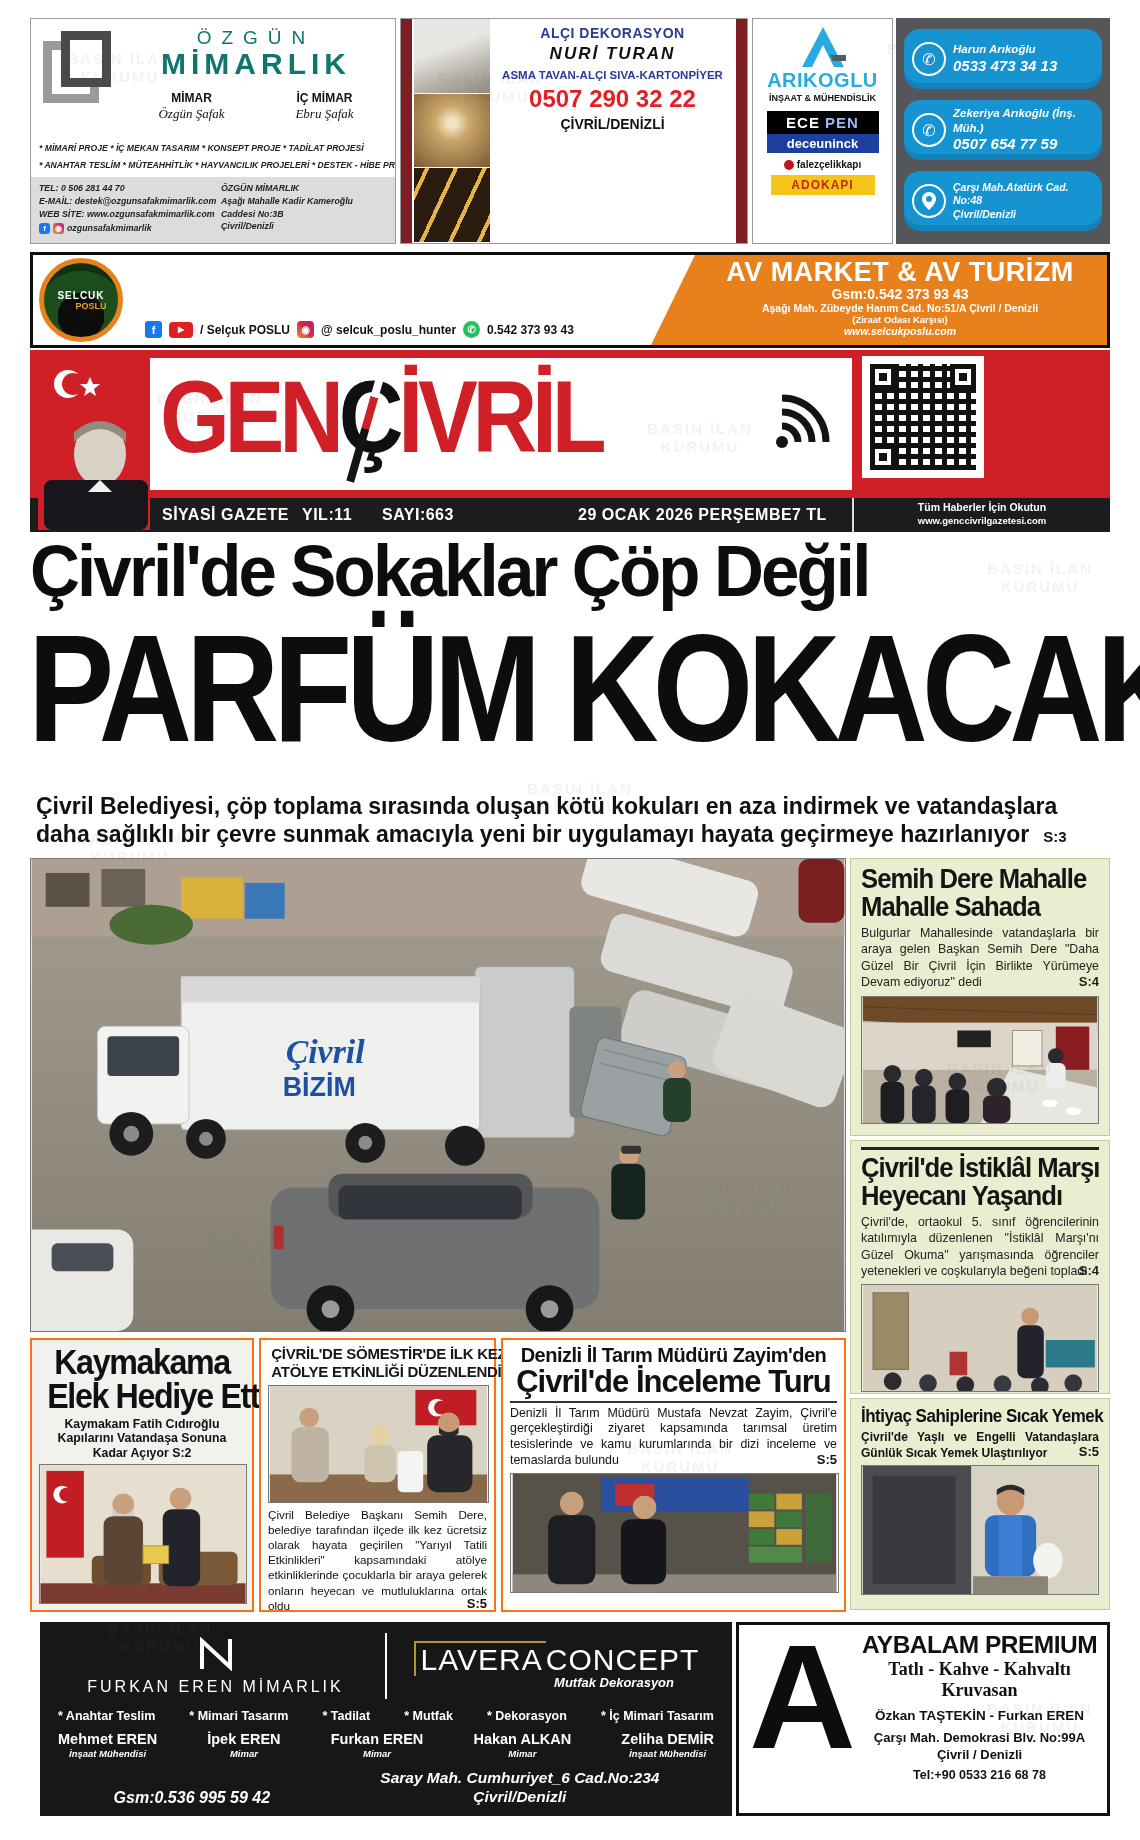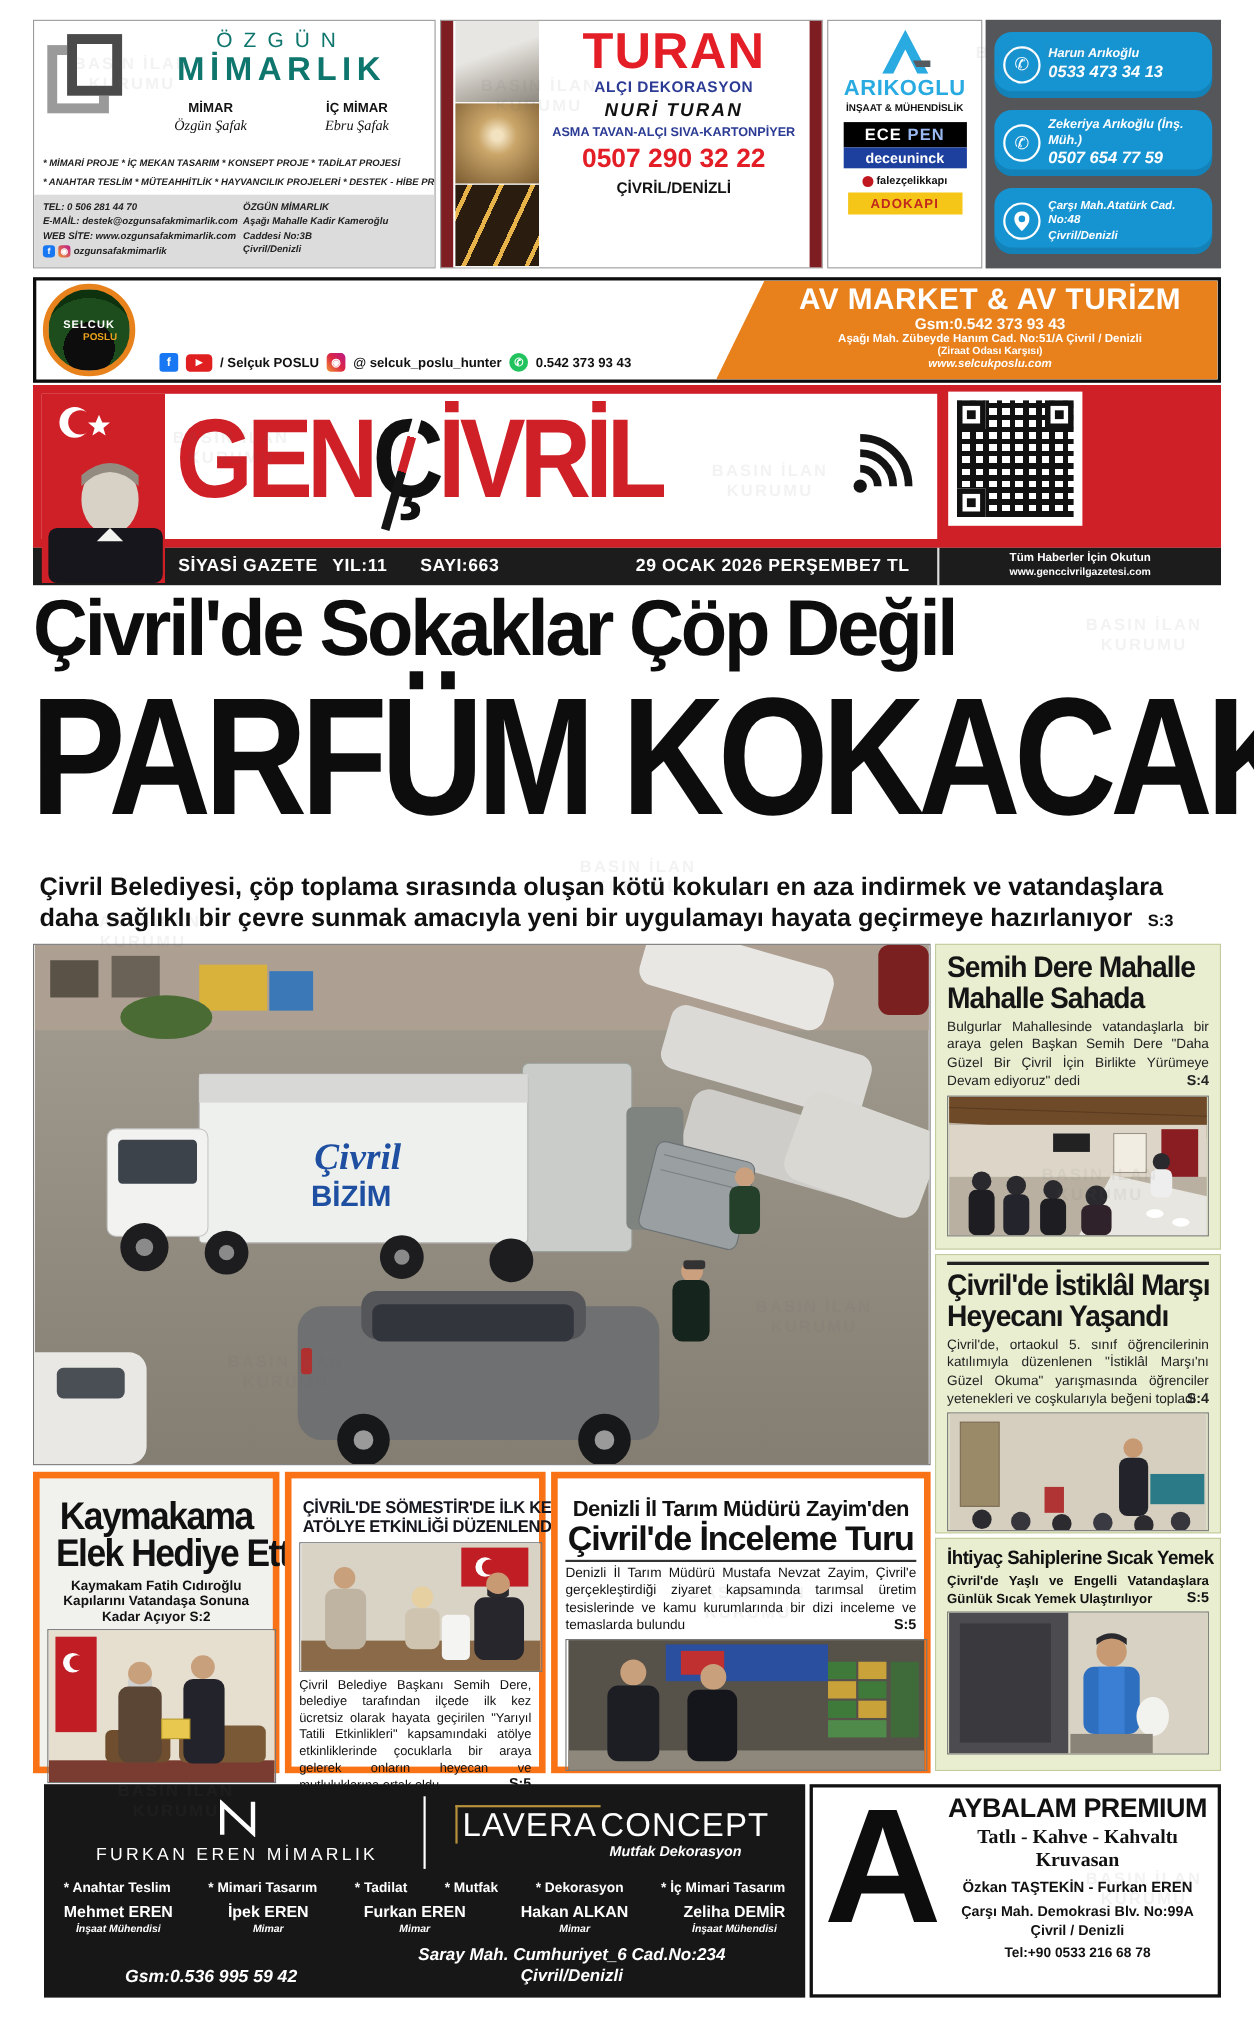--- a/index.html
+++ b/index.html
@@ -128,21 +128,21 @@
   .rc{position:absolute;left:850px;width:260px;background:#e9eed1;border:1px solid #c2cb9c;padding:7px 10px;}
   #rc1{top:858px;height:278px;} #rc2{top:1140px;height:254px;} #rc3{top:1398px;height:212px;}
   .rc-h{font-size:27px;font-weight:900;letter-spacing:-1px;line-height:1.02;transform:scaleX(.95);
         transform-origin:0 50%;color:#151515;white-space:nowrap;}
   .rc-p{position:relative;font-size:12.4px;line-height:1.32;text-align:justify;color:#222;margin-top:4px;}
   .pref{position:absolute;right:0;bottom:0;font-size:13px;font-weight:800;background:inherit;}
   .rc-hr{height:3px;background:#222;margin:-1px 0 5px 0;}
   .rc3-h{font-size:17.5px;font-weight:900;letter-spacing:-.5px;white-space:nowrap;transform:scaleX(.97);transform-origin:0 50%;}
   .rc3-p{font-size:12px;font-weight:600;line-height:1.3;margin-top:3px;position:relative;text-align:justify;}
   
-  .story{position:absolute;top:1338px;height:274px;border:6px solid #f97316;background:#fff;padding:18px 7px;}
+  .story{position:absolute;top:1338px;height:274px;border:2px solid #f97316;background:#fff;padding:5px 7px;}
   #st1{left:30px;width:224px;background:#f1f1ee;}
   #st2{left:259px;width:237px;}
   #st3{left:501px;width:345px;}
   .st1-h{font-size:35px;font-weight:900;letter-spacing:-1.5px;text-align:center;line-height:.98;
          transform:scaleX(.92);transform-origin:50% 50%;white-space:nowrap;}
   .st1-k{font-size:12.3px;font-weight:800;text-align:center;line-height:1.18;margin-top:3px;}
   .st2-h{font-size:15.5px;font-weight:900;color:#16161f;text-align:center;line-height:1.15;
          letter-spacing:-.3px;white-space:nowrap;transform:scaleX(.97);transform-origin:50% 50%;}
   .st2-p{font-size:11.7px;line-height:1.3;text-align:justify;margin-top:4px;position:relative;}
   .st3-h1{font-size:20px;font-weight:900;text-align:center;letter-spacing:-.5px;line-height:1.05;white-space:nowrap;}
@@ -235,21 +235,20 @@
 
   <div class="abs" id="ad-turan">
     <div class="tu-bar" style="left:0"></div>
     <div class="tu-bar" style="right:0"></div>
     <div class="tu-photos">
       <div class="tu-ph tu-ph1"></div>
         <div class="tu-ph tu-ph2"></div>
         <div class="tu-ph tu-ph3"></div>
     </div>
     <div class="tu-txt">
-      <div class="tu-t1">TURAN</div>
       <div class="tu-t2">ALÇI DEKORASYON</div>
       <div class="tu-t3">NURİ TURAN</div>
       <div class="tu-t4">ASMA TAVAN-ALÇI SIVA-KARTONPİYER</div>
       <div class="tu-t5">0507 290 32 22</div>
       <div class="tu-t6">ÇİVRİL/DENİZLİ</div>
     </div>
   </div>
 
   <div class="abs adbox" id="ad-arik">
     <svg width="46" height="40" viewBox="0 0 46 40">

